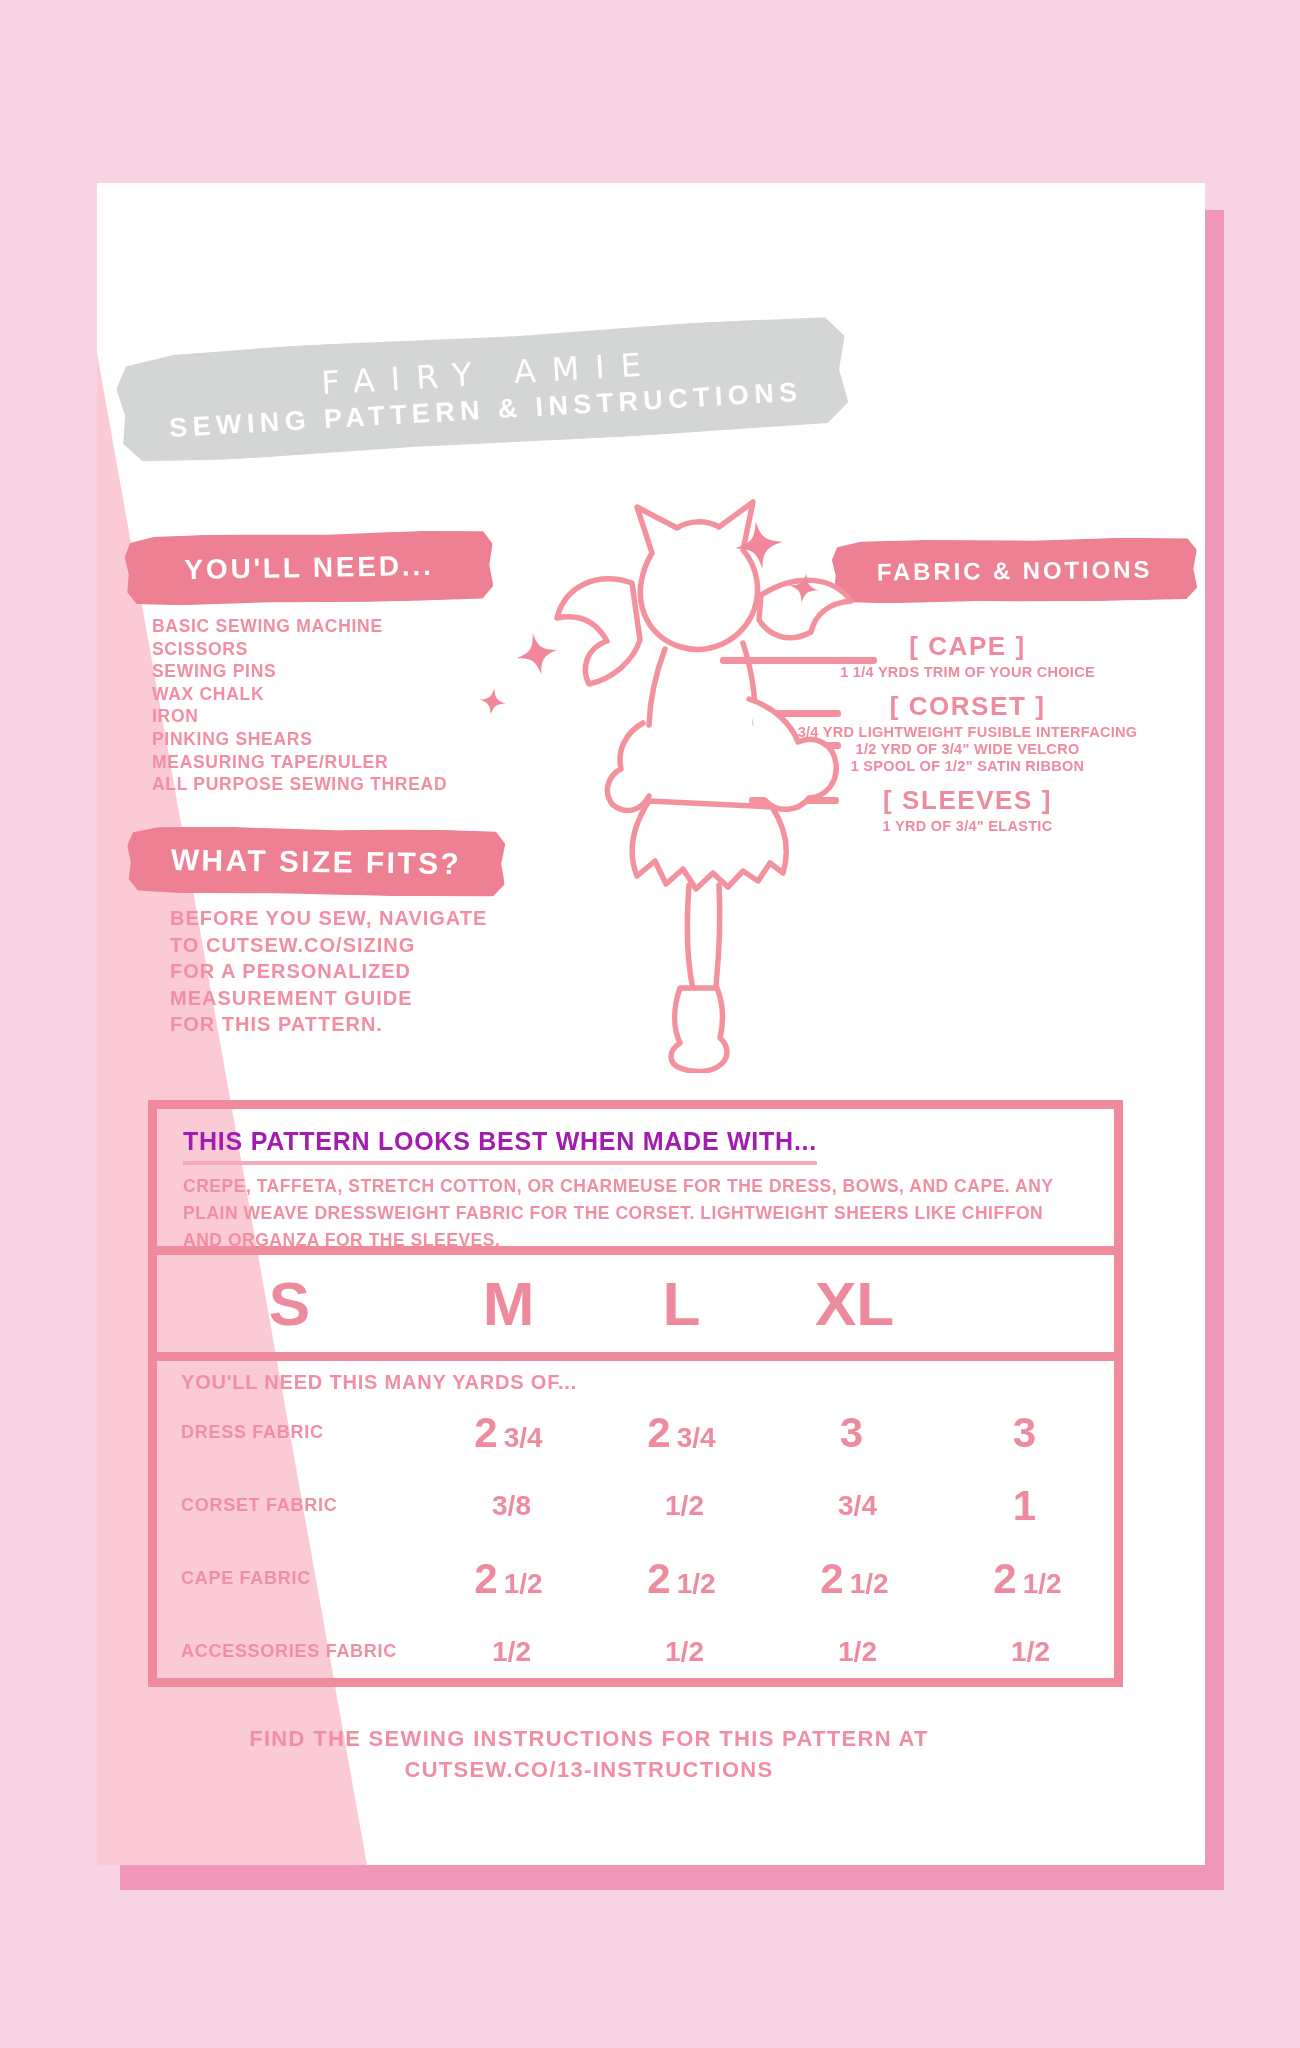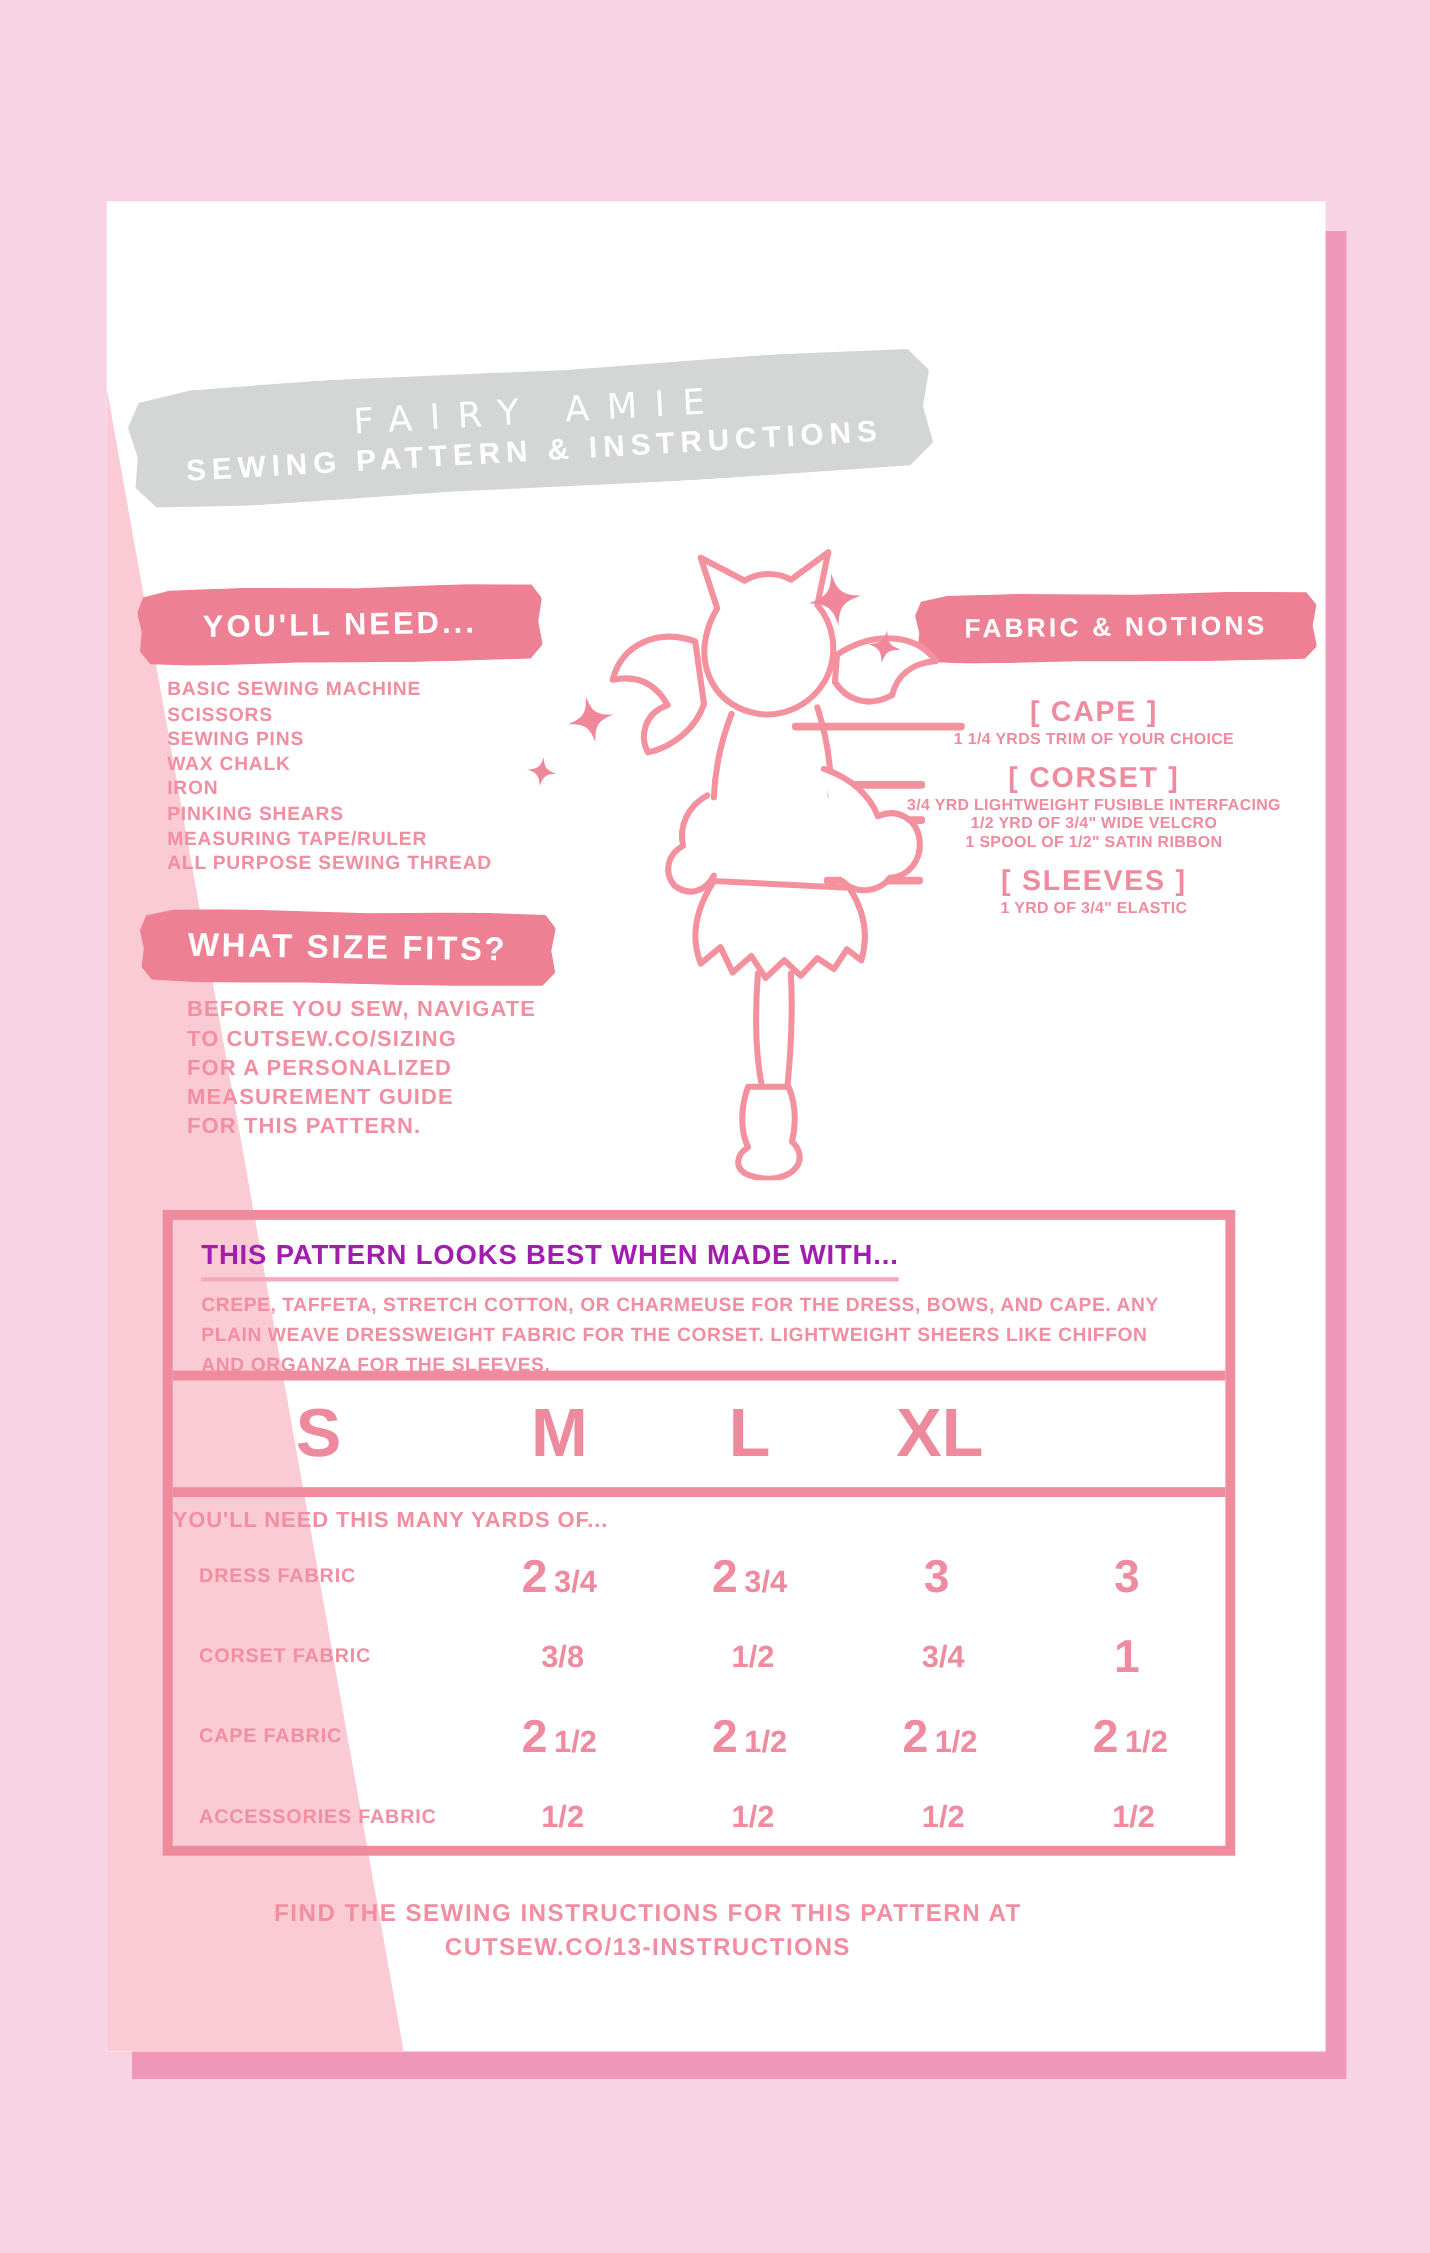--- a/index.html
+++ b/index.html
@@ -21,42 +21,42 @@
   .tape-youll{left:28px;top:350px;width:368px;height:70px;transform:rotate(-1deg);
         font-size:28px;letter-spacing:0.1em;}
   .tape-size{left:30px;top:645px;width:378px;height:67px;transform:rotate(0.8deg);
         font-size:30px;letter-spacing:0.08em;}
   .tape-fabric{left:735px;top:356px;width:365px;height:63px;transform:rotate(-0.6deg);
         font-size:24px;letter-spacing:0.12em;}
   .need-list{position:absolute;left:55px;top:432px;margin:0;padding:0;list-style:none;
         color:#F28EA1;font-weight:bold;font-size:17.5px;line-height:22.6px;letter-spacing:0.04em;}
   .size-text{position:absolute;left:73px;top:722px;color:#F28EA1;font-weight:bold;
         font-size:20px;line-height:26.5px;letter-spacing:0.05em;}
-  .notions{position:absolute;left:700px;top:448px;width:395px;text-align:center;color:#EE8B9E;}
+  .notions{position:absolute;left:673px;top:448px;width:395px;text-align:center;color:#EE8B9E;}
   .ngroup{margin-bottom:10px;}
   .nname{font-weight:bold;font-size:26px;letter-spacing:0.06em;margin-bottom:2px;}
   .nitem{font-weight:bold;font-size:14.5px;line-height:17px;letter-spacing:0.02em;}
   .cline{position:absolute;height:7px;background:#F4919F;border-radius:3px;}
   .figure-svg{position:absolute;left:440px;top:300px;}
   .sparkle{position:absolute;}
   .table{position:absolute;left:51px;top:917px;width:975px;height:587px;
         border:9px solid #EF8B9D;box-sizing:border-box;}
   .t-made{height:146px;border-bottom:9px solid #EF8B9D;box-sizing:border-box;
         padding:18px 26px 0 26px;}
   .t-made-title{display:inline-block;color:#a21caf;font-weight:bold;font-size:25px;
         letter-spacing:0.03em;border-bottom:4px solid #F6ABBD;padding-bottom:5px;margin-bottom:8px;}
   .t-made-body{color:#F28EA1;font-weight:bold;font-size:17.5px;line-height:27px;
         letter-spacing:0.03em;width:97%;}
   .t-grid{display:grid;grid-template-columns:265px 1fr 1fr 1fr 1fr;align-items:center;}
   .t-header{height:106px;border-bottom:9px solid #EF8B9D;box-sizing:border-box;}
   .t-intro{padding-left:22px;color:#F28EA1;font-weight:bold;font-size:23px;line-height:28px;
         letter-spacing:0.04em;}
   .t-size{text-align:center;color:#EE8A9E;font-weight:bold;font-size:62px;}
   .t-values{padding-top:10px;}
-  .t-yards{color:#F28EA1;font-weight:bold;font-size:20px;
+  .t-yards{padding-left:24px;color:#F28EA1;font-weight:bold;font-size:20px;
         letter-spacing:0.04em;margin-bottom:2px;}
   .t-row{height:73px;}
   .t-label{padding-left:24px;color:#F28EA1;font-weight:bold;font-size:18px;letter-spacing:0.04em;}
   .t-cell{display:flex;align-items:baseline;justify-content:center;gap:6px;color:#EE8B9E;}
   .t-whole{font-weight:bold;font-size:42px;}
   .t-frac{font-weight:bold;font-size:28px;}
   .footer{position:absolute;left:0;top:1540px;width:984px;text-align:center;color:#F28EA1;
         font-weight:bold;font-size:22px;letter-spacing:0.06em;line-height:31px;}
 </style>
 </head>

